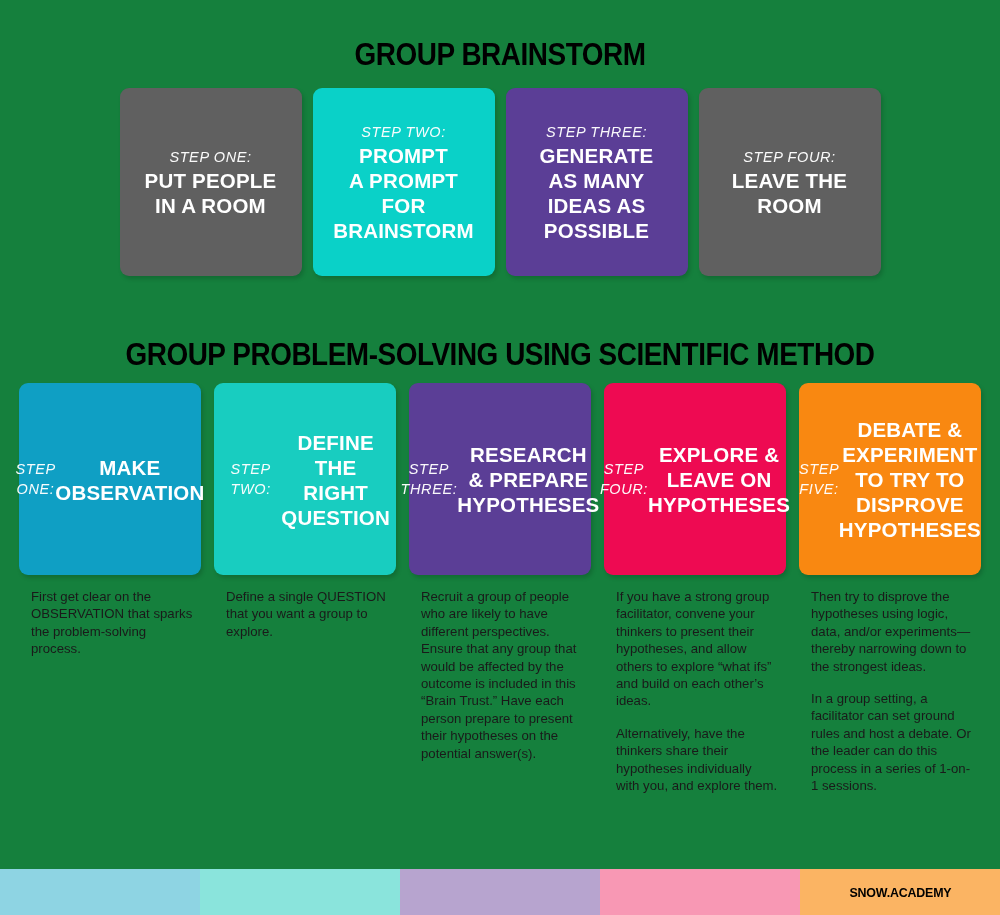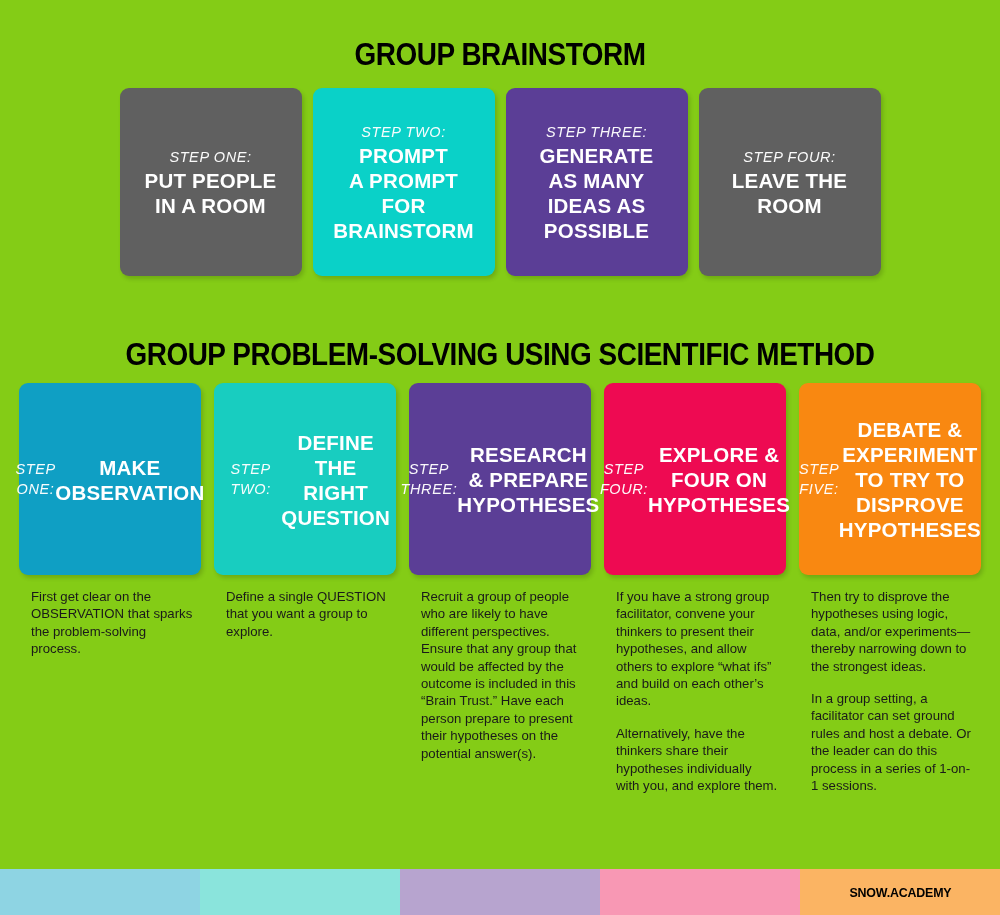--- a/index.html
+++ b/index.html
@@ -14,21 +14,21 @@
     font-family: "Liberation Sans", sans-serif;
     color: #111111;
     overflow: hidden;
     position: relative;
   }
 
   .page {
     width: 1000px;
     height: 915px;
     position: relative;
-    background: #84cc16;
+    background: #15803d;
   }
 
   
   .section-title {
     text-align: center;
     font-family: "Liberation Sans", sans-serif;
     font-weight: bold;
     color: #000000;
     letter-spacing: -0.5px;
     transform: scaleX(0.90);
@@ -232,21 +232,21 @@
         <div class="step-title">
           <span class="ln">RESEARCH</span>
           <span class="ln">&amp; PREPARE</span>
           <span class="ln">HYPOTHESES</span>
         </div>
       </div>
       <div class="card2" style="background: rgb(238, 10, 82);">
         <div class="step-label">STEP FOUR:</div>
         <div class="step-title">
           <span class="ln">EXPLORE &amp;</span>
-          <span class="ln">FOUR ON</span>
+          <span class="ln">LEAVE ON</span>
           <span class="ln">HYPOTHESES</span>
         </div>
       </div>
       <div class="card2" style="background: rgb(249, 136, 17);">
         <div class="step-label">STEP FIVE:</div>
         <div class="step-title">
           <span class="ln">DEBATE &amp;</span>
           <span class="ln">EXPERIMENT</span>
           <span class="ln">TO TRY TO</span>
           <span class="ln">DISPROVE</span>

